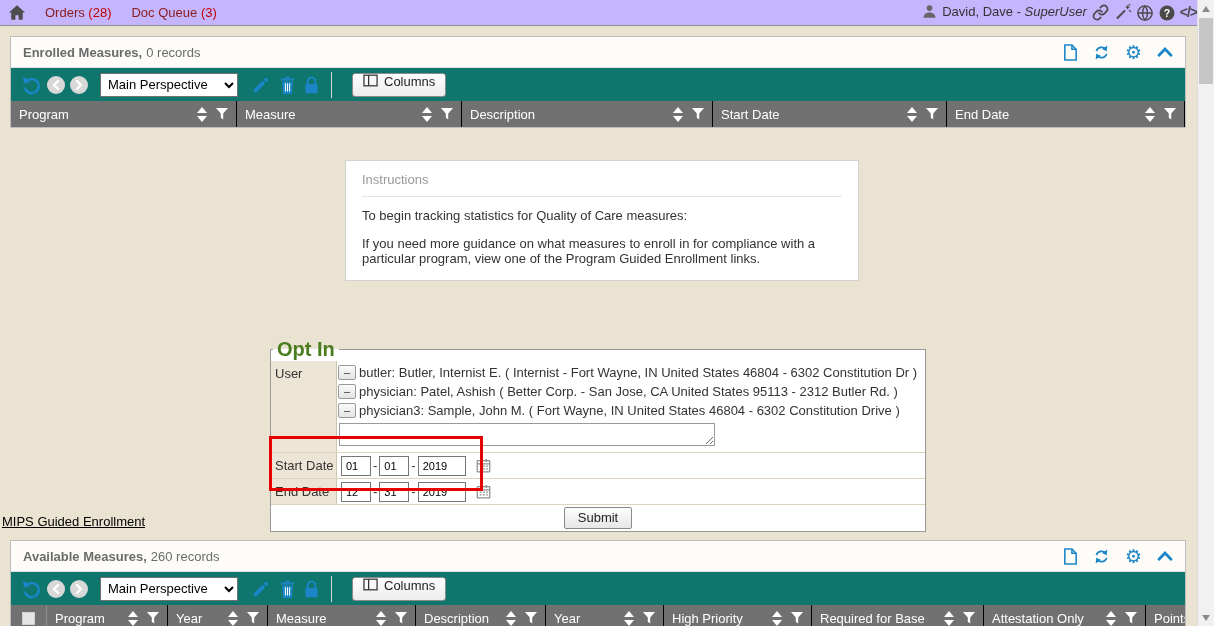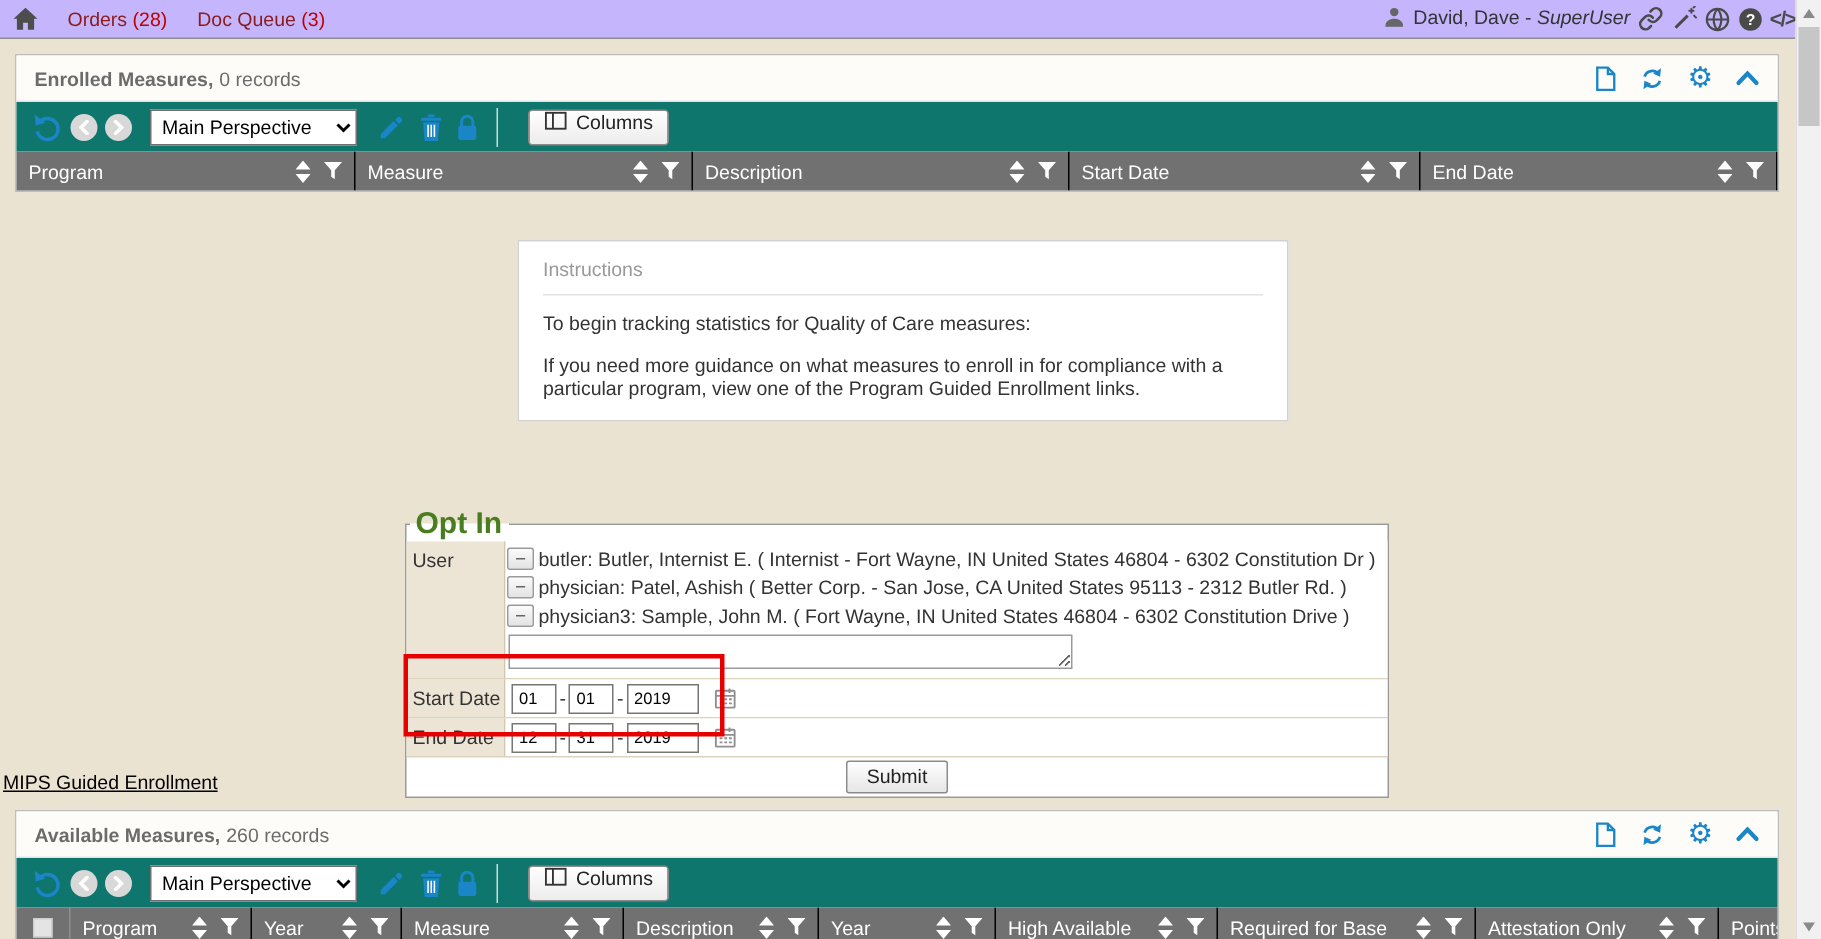--- a/index.html
+++ b/index.html
@@ -555,21 +555,21 @@
               </svg>
             </span>
             <span>
               <svg width="12" height="12" viewBox="0 0 12 12">
                 <polygon fill="#fff" points="0,0 12,0 7.2,5.5 7.2,11.5 4.8,9.8 4.8,5.5"></polygon>
               </svg>
             </span>
           </span>
       </div>
       <div class="gh-cell b5">
-        <span class="gh-label">High Available</span>
+        <span class="gh-label">High Priority</span>
         <span class="gh-icons">
             <span>
               <svg width="10" height="15" viewBox="0 0 10 15">
                 <polygon fill="#fff" points="5,0 10,6 0,6"></polygon>
                 <polygon fill="#fff" points="0,9 10,9 5,15"></polygon>
               </svg>
             </span>
             <span>
               <svg width="12" height="12" viewBox="0 0 12 12">
                 <polygon fill="#fff" points="0,0 12,0 7.2,5.5 7.2,11.5 4.8,9.8 4.8,5.5"></polygon>

